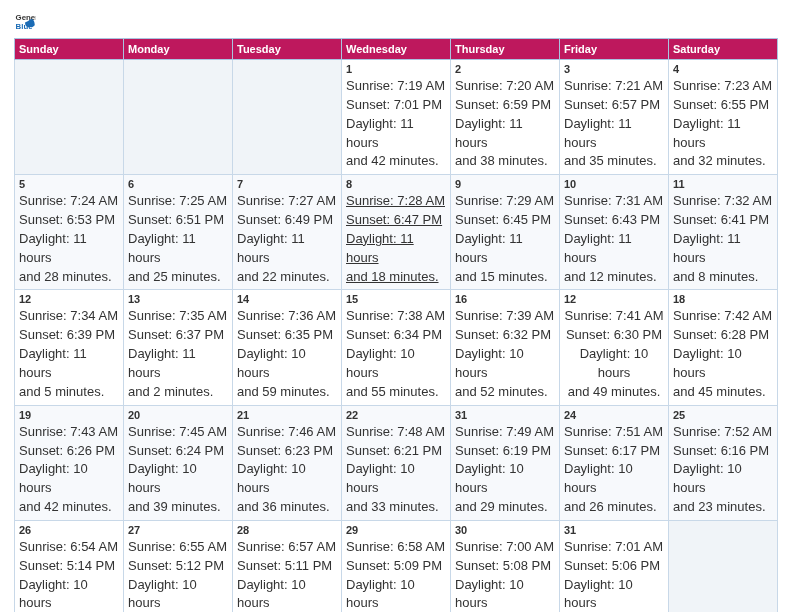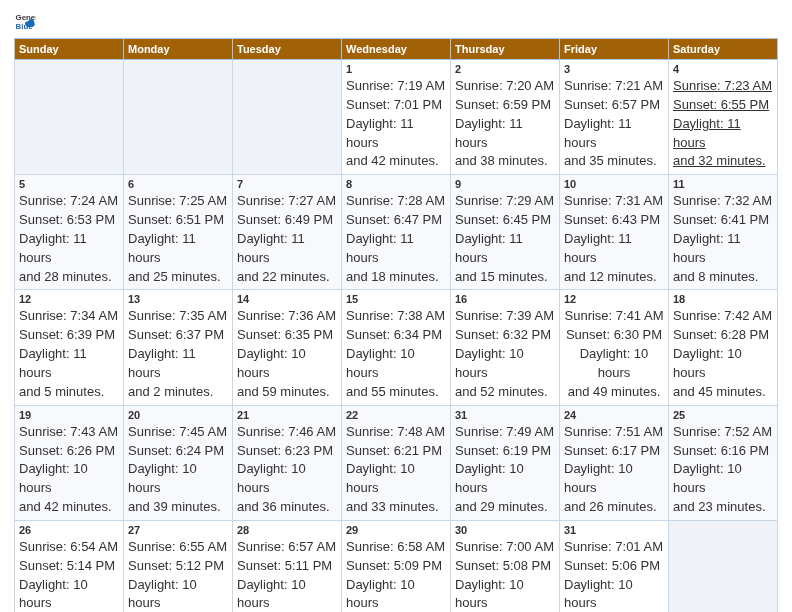--- a/index.html
+++ b/index.html
@@ -55,21 +55,21 @@
     .subtitle {
       font-size: 13px;
       color: #444;
     }
     .calendar {
       width: 100%;
       border-collapse: collapse;
       table-layout: fixed;
     }
     .calendar th {
-      background: #a16207;
+      background: #be185d;
       color: #fff;
       font-size: 11px;
       font-weight: bold;
       padding: 4px 4px;
       text-align: left;
       border: 1px solid #aac4e0;
     }
     .calendar td {
       border: 1px solid #c8d8e8;
       vertical-align: top;
@@ -152,21 +152,21 @@
           </td>
           <td>
             <span class="day-num">3</span>
             <div class="day-info" style="white-space: pre-line;">Sunrise: 7:21 AM
 Sunset: 6:57 PM
 Daylight: 11 hours
 and 35 minutes.</div>
           </td>
           <td>
             <span class="day-num">4</span>
-            <div class="day-info" style="white-space: pre-line; text-decoration: underline;">Sunrise: 7:23 AM
+            <div class="day-info" style="white-space: pre-line;">Sunrise: 7:23 AM
 Sunset: 6:55 PM
 Daylight: 11 hours
 and 32 minutes.</div>
           </td>
         </tr>
         <tr>
           <td>
             <span class="day-num">5</span>
             <div class="day-info" style="white-space: pre-line;">Sunrise: 7:24 AM
 Sunset: 6:53 PM
@@ -182,21 +182,21 @@
           </td>
           <td>
             <span class="day-num">7</span>
             <div class="day-info" style="white-space: pre-line;">Sunrise: 7:27 AM
 Sunset: 6:49 PM
 Daylight: 11 hours
 and 22 minutes.</div>
           </td>
           <td>
             <span class="day-num">8</span>
-            <div class="day-info" style="white-space: pre-line;">Sunrise: 7:28 AM
+            <div class="day-info" style="white-space: pre-line; text-decoration: underline;">Sunrise: 7:28 AM
 Sunset: 6:47 PM
 Daylight: 11 hours
 and 18 minutes.</div>
           </td>
           <td>
             <span class="day-num">9</span>
             <div class="day-info" style="white-space: pre-line;">Sunrise: 7:29 AM
 Sunset: 6:45 PM
 Daylight: 11 hours
 and 15 minutes.</div>

